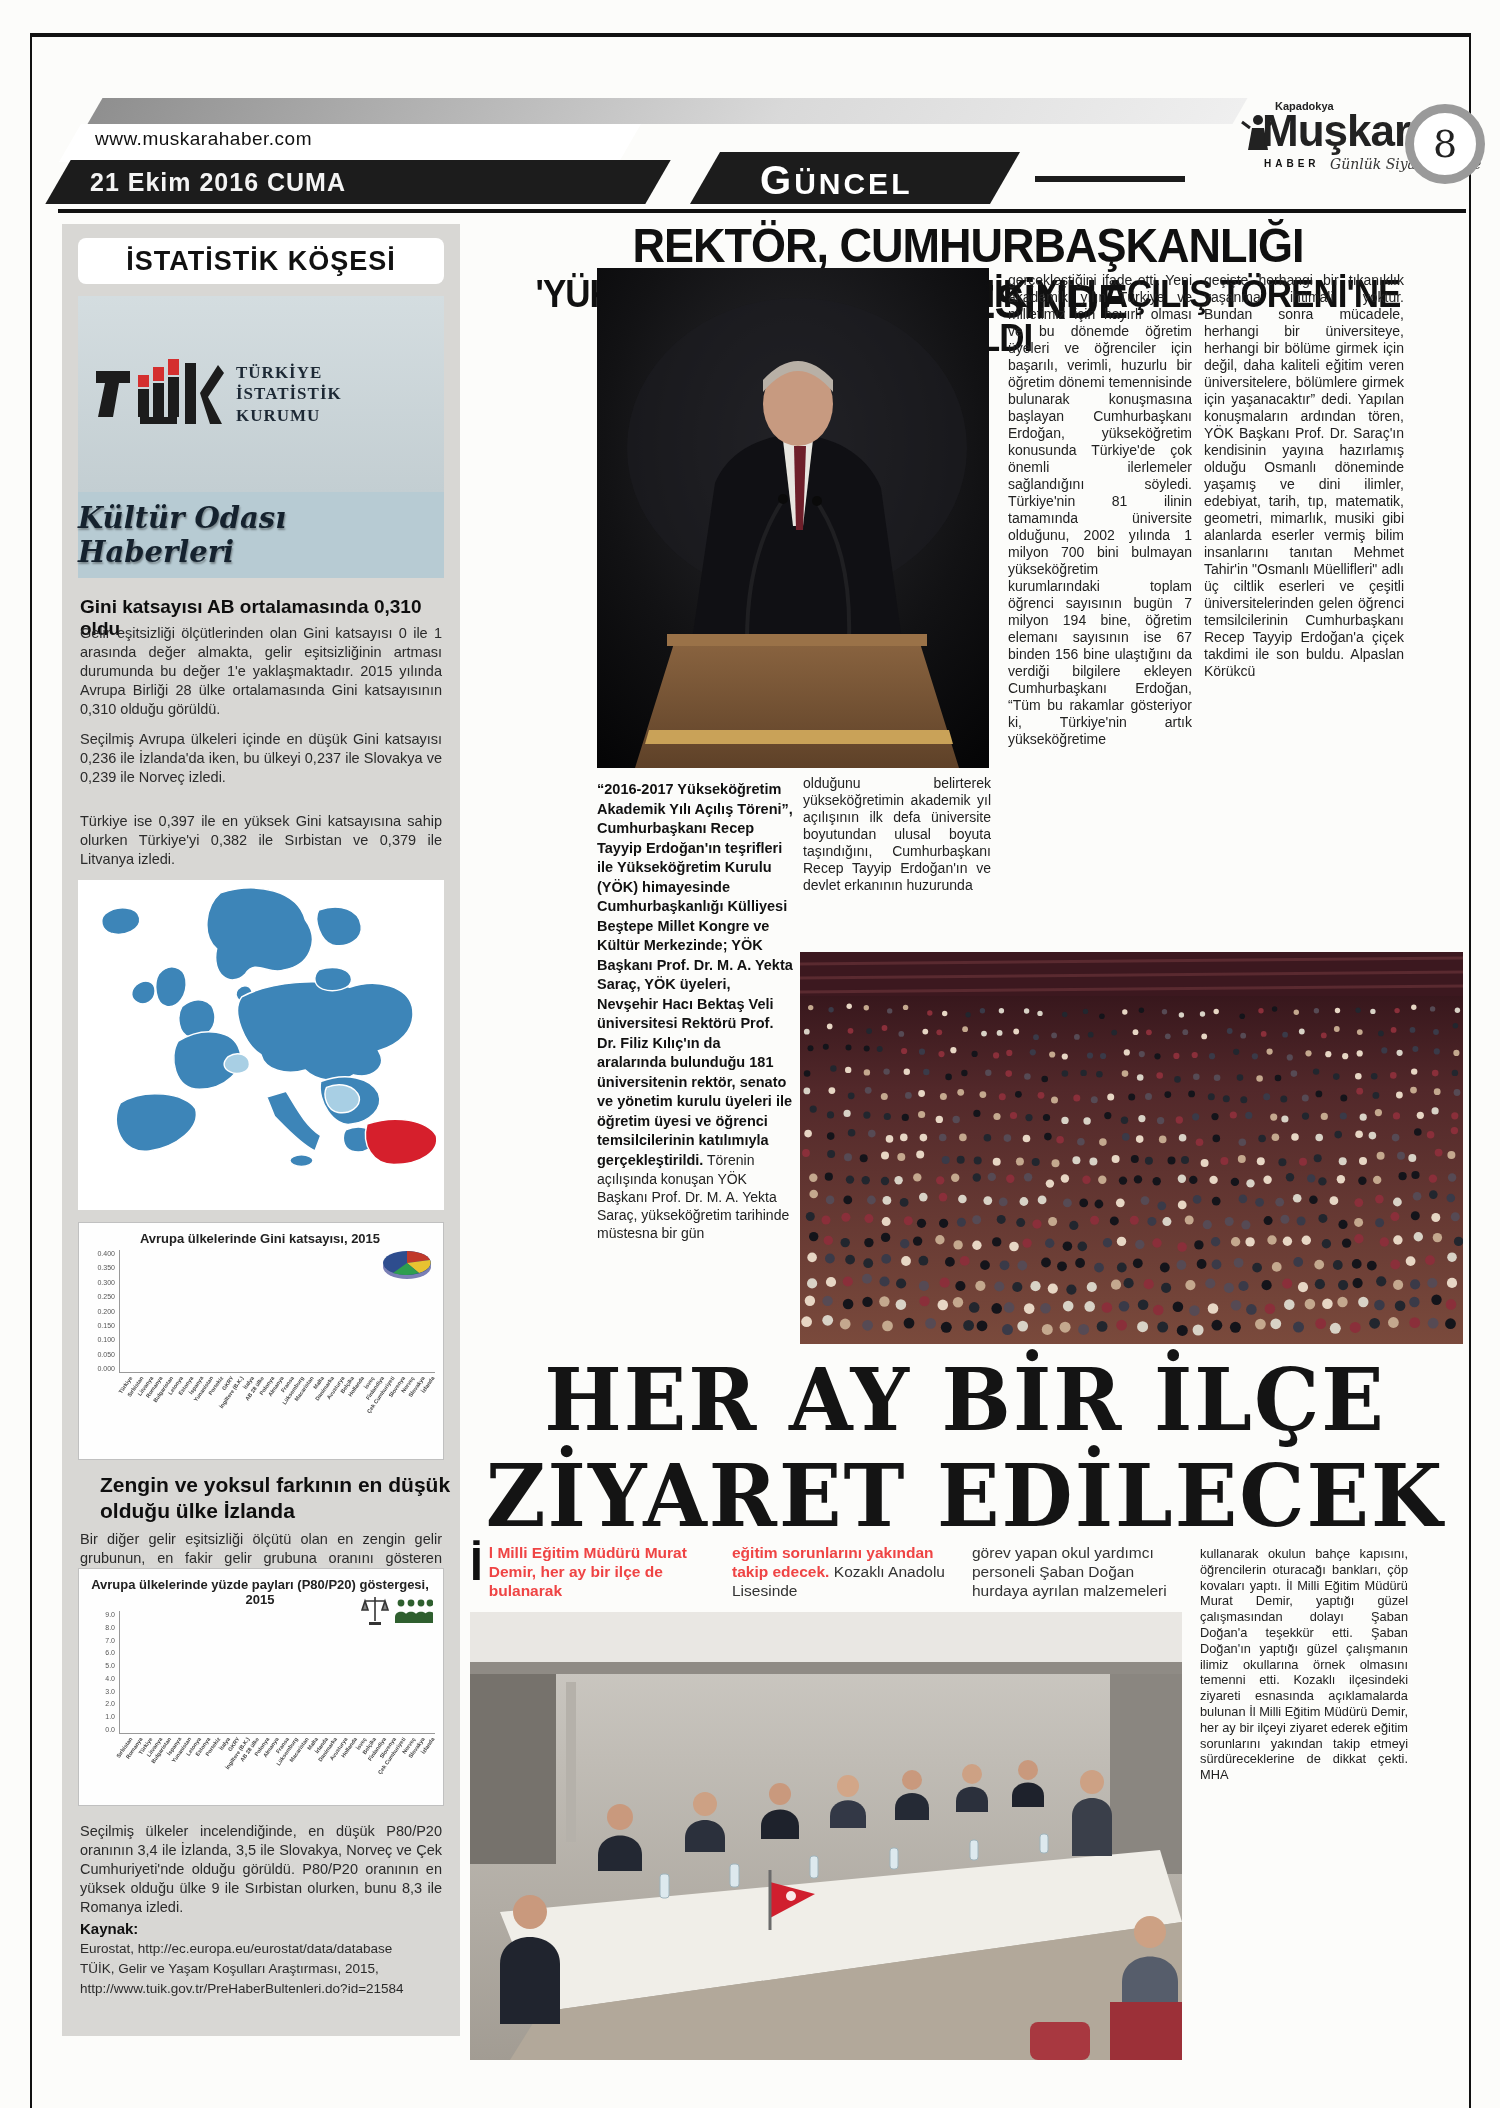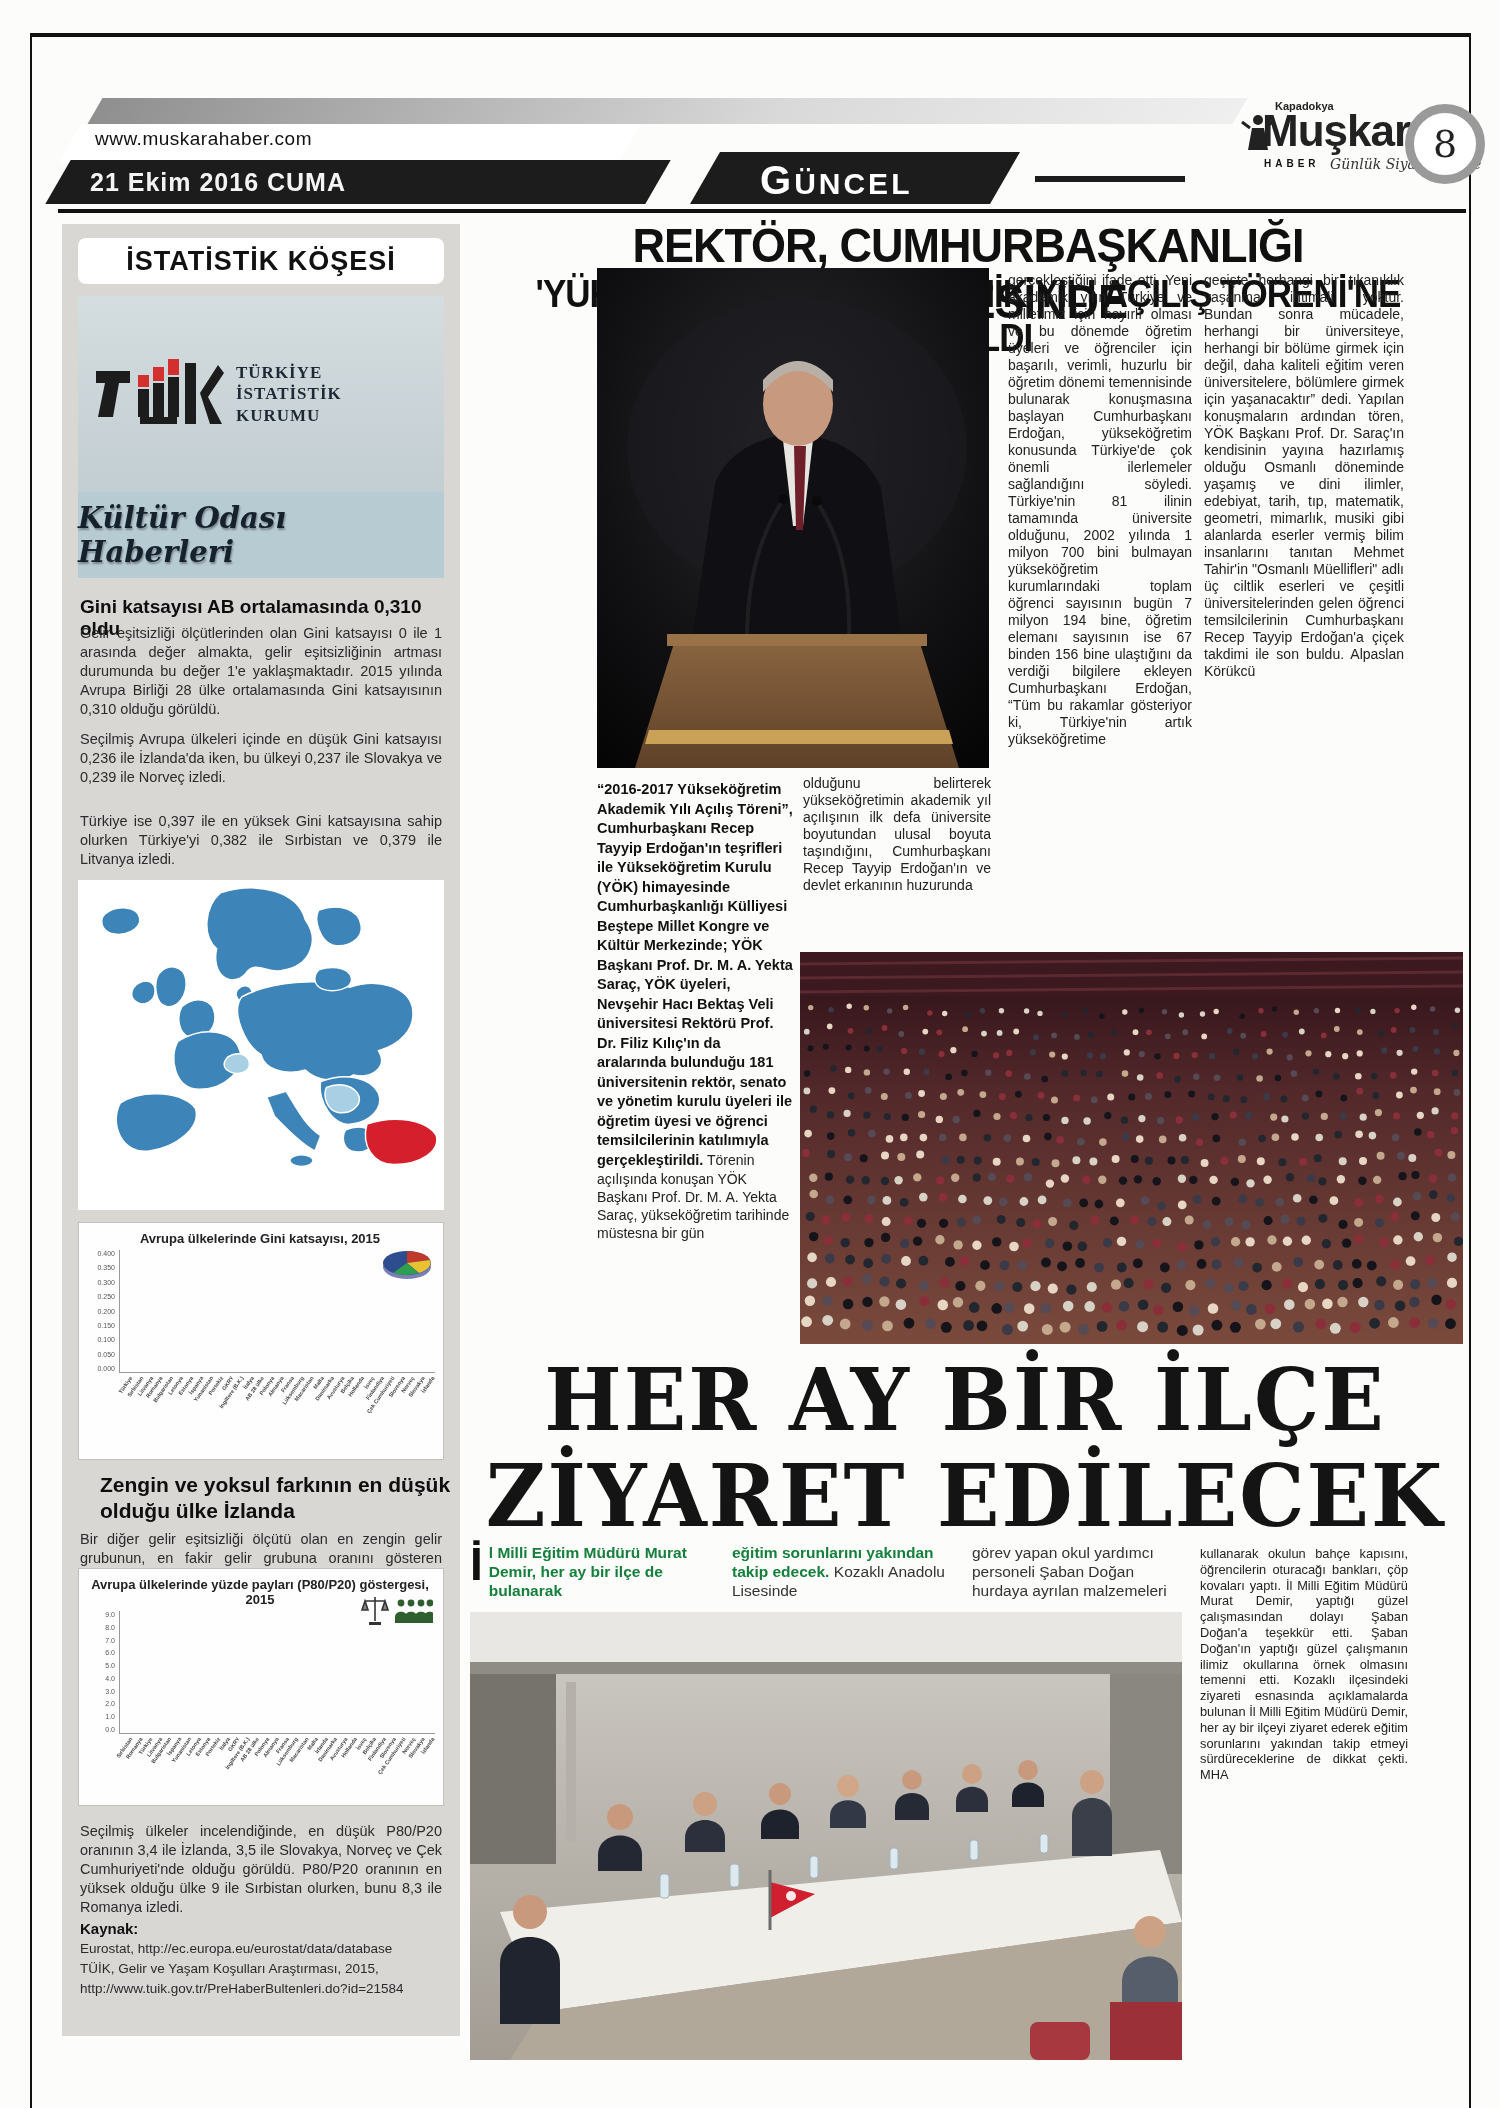--- a/index.html
+++ b/index.html
@@ -70,21 +70,21 @@
            letter-spacing:-1px;color:#101010;transform:scaleY(1.08);}
   .main-h2{left:470px;top:276px;width:996px;text-align:center;font-size:35px;font-weight:bold;
            letter-spacing:-1px;color:#101010;transform:scaleY(1.1);}
   .acol{font-size:14px;line-height:17px;text-align:justify;color:#222;}
   .acol-bold{font-weight:bold;font-size:14.5px;line-height:19.5px;text-align:left;color:#111;}
   .photo-frame{background:#000;}
   
   .big-h{left:470px;top:1352px;width:990px;text-align:center;font-family:"DejaVu Serif",serif;
          font-weight:bold;font-size:82px;letter-spacing:2px;color:#141414;transform:scaleY(1.05);}
   .big-h2{top:1448px;}
-  .intro-bold{font-weight:bold;font-size:15.5px;line-height:19px;color:#15803d;}
+  .intro-bold{font-weight:bold;font-size:15.5px;line-height:19px;color:#ef4444;}
   .intro-reg{font-size:15.5px;line-height:19px;color:#333;}
   .dropcap{float:left;font-size:46px;line-height:38px;font-weight:bold;margin:2px 6px 0 0;color:#111;}
   .bcol4{font-size:12.8px;line-height:15.8px;text-align:justify;color:#222;}
 </style>
 </head>
 <body>
 
 <div id="page">
 
   <div class="abs frame"></div>

